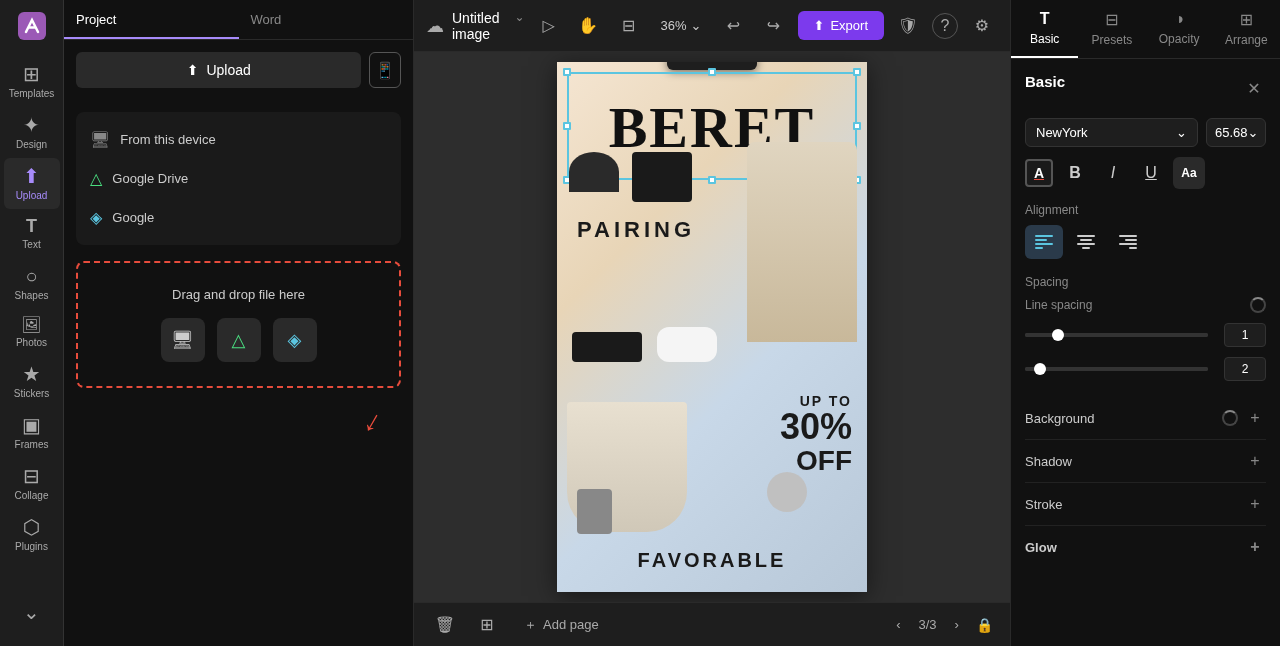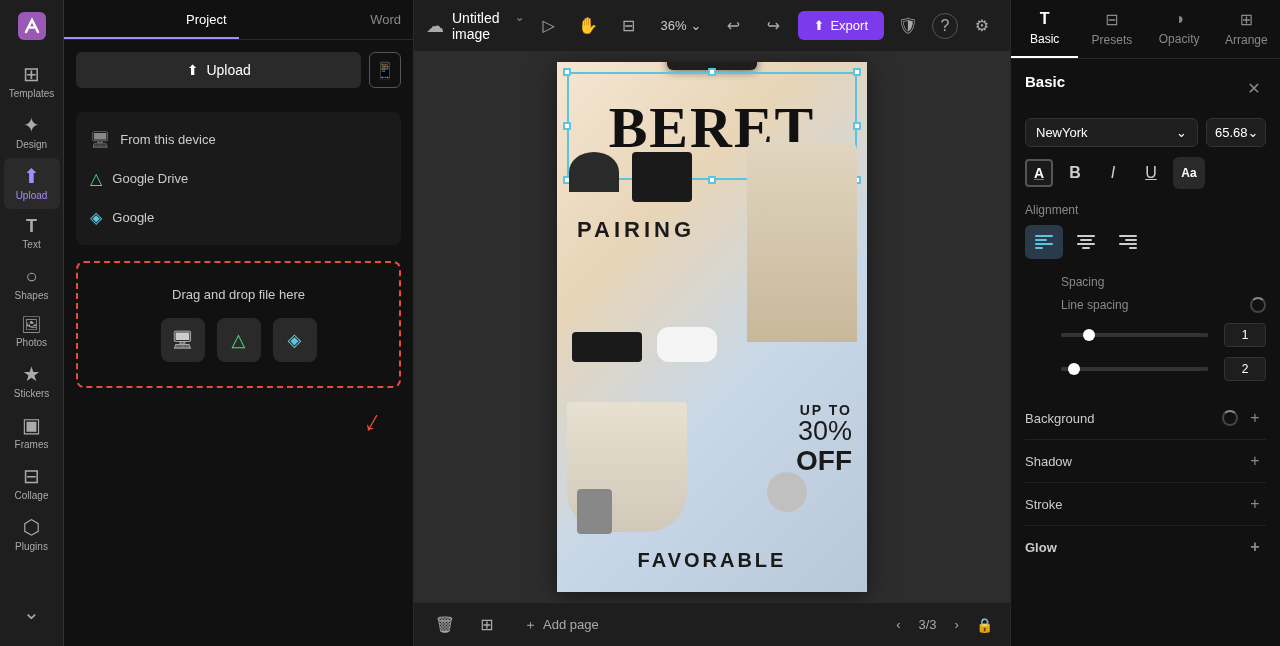--- a/index.html
+++ b/index.html
@@ -52,21 +52,21 @@
       flex-direction: column;
       flex-shrink: 0;
       overflow: hidden;
     }
     .panel-header {
       display: flex;
       border-bottom: 1px solid #2a2a2a;
     }
     .panel-tab {
       flex: 1;
-      text-align: right;
+      text-align: left;
       padding: 12px;
       font-size: 13px;
       color: #888;
       cursor: pointer;
       position: relative;
     }
     .panel-tab.active { color: #fff; }
     .panel-tab.active::after {
       content: '';
       position: absolute;
@@ -266,21 +266,21 @@
     }
 
     .up-to-text {
       position: absolute;
       bottom: 115px;
       right: 15px;
       text-align: right;
       color: #1a1a1a;
     }
     .up-to-text .upto { font-size: 14px; font-weight: 600; letter-spacing: 2px; }
-    .up-to-text .percent { font-size: 27px; font-weight: 400; line-height: 1; }
+    .up-to-text .percent { font-size: 36px; font-weight: 700; line-height: 1; }
     .up-to-text .off { font-size: 28px; font-weight: 900; }
 
     .favorable-text {
       position: absolute;
       bottom: 20px;
       left: 50%;
       transform: translateX(-50%);
       font-size: 20px;
       font-weight: 700;
       color: #1a1a1a;
@@ -567,21 +567,21 @@
       display: flex; align-items: center; justify-content: center;
       border-radius: 6px;
       cursor: pointer;
       color: #ccc;
       font-size: 16px;
       background: transparent;
       border: none;
     }
     .align-btn.active { background: #2a3a4a; color: #5bc5e0; }
 
-    .spacing-section { margin-bottom: 16px; margin-left: 36px; }
+    .spacing-section { margin-bottom: 16px; }
     .spacing-row {
       display: flex;
       align-items: center;
       gap: 8px;
       margin-bottom: 10px;
     }
     .spacing-label { font-size: 12px; color: #888; flex: 1; }
     .slider-container {
       flex: 2;
       height: 4px;

